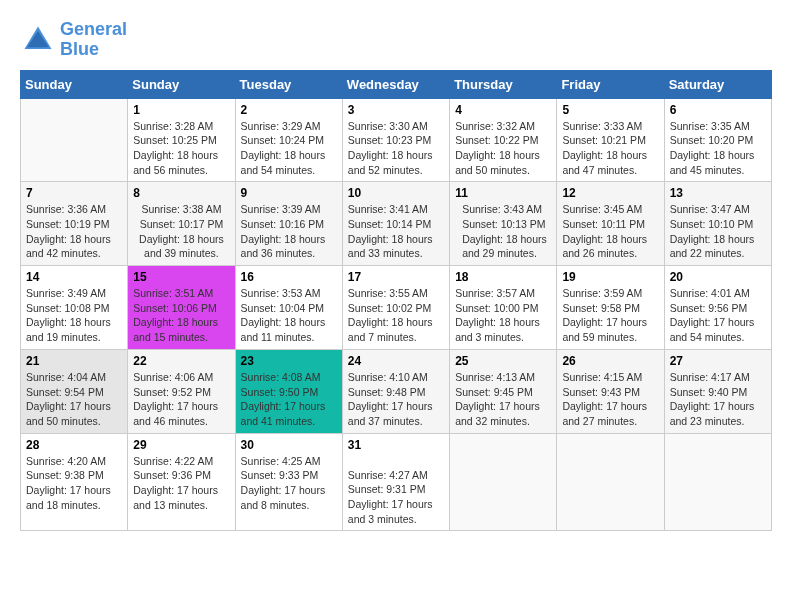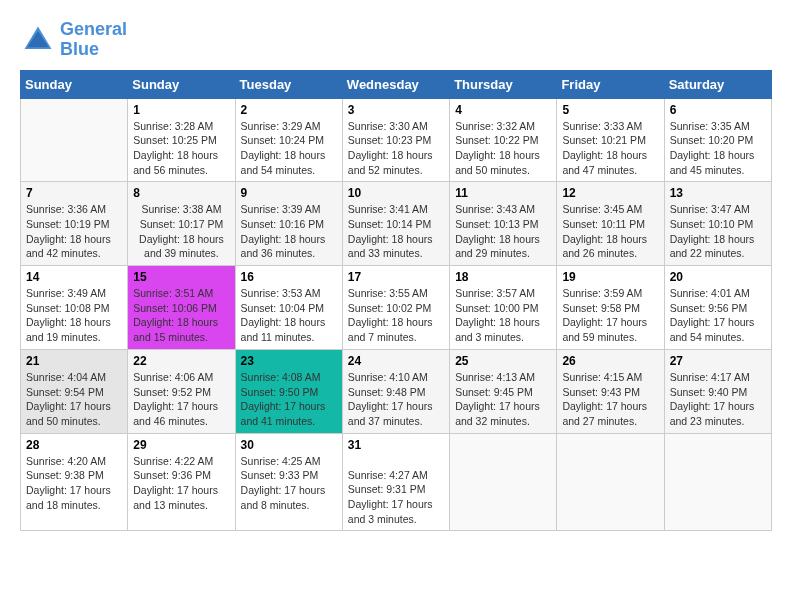--- a/index.html
+++ b/index.html
@@ -192,21 +192,21 @@
         </td>
         <td style="background: rgb(245, 245, 245);">
           <span class="day-number">10</span>
           <div class="day-info" style="white-space: pre-line;">Sunrise: 3:41 AM
 Sunset: 10:14 PM
 Daylight: 18 hours
 and 33 minutes.</div>
         </td>
         <td style="background: rgb(245, 245, 245);">
           <span class="day-number">11</span>
-          <div class="day-info" style="white-space: pre-line;">Sunrise: 3:43 AM
+          <div class="day-info" style="white-space: pre-line; margin-left: 7px;">Sunrise: 3:43 AM
 Sunset: 10:13 PM
 Daylight: 18 hours
 and 29 minutes.</div>
         </td>
         <td style="background: rgb(245, 245, 245);">
           <span class="day-number">12</span>
           <div class="day-info" style="white-space: pre-line;">Sunrise: 3:45 AM
 Sunset: 10:11 PM
 Daylight: 18 hours
 and 26 minutes.</div>

